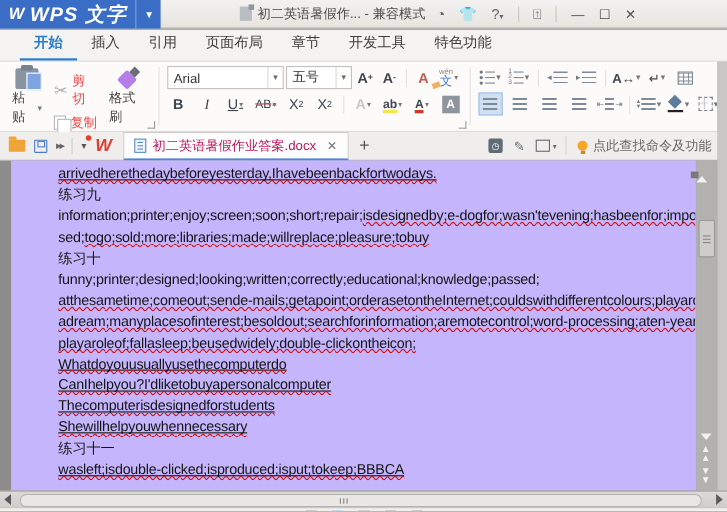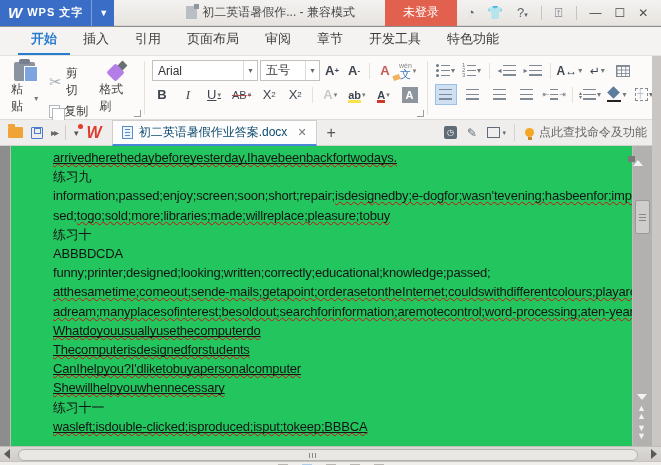--- a/index.html
+++ b/index.html
@@ -4,21 +4,21 @@
 <style>
   * { margin:0; padding:0; box-sizing:border-box; }
   html,body { width:661px; height:465px; overflow:hidden; }
   body { font-family:"Liberation Sans","DejaVu Sans",sans-serif; position:relative; background:#8d8d8d; font-size:12px; color:#3b3b3b; }
 
   
   .titlebar { position:absolute; left:0; top:0; width:661px; height:26px;
     background:linear-gradient(#f3f2f0,#e7e4e0); border-bottom:1px solid #d8d5d1; display:flex; align-items:center; }
   .wps-btn { height:26px; background:#3a6ec6; color:#fff; display:flex; align-items:center; padding:0 6px 0 8px; cursor:pointer; }
   .wps-logo { font-weight:bold; font-size:15px; margin-right:5px; font-style:italic; }
-  .wps-btn .app-label { font-size:11px; font-weight:bold; letter-spacing:1px; }
+  .wps-btn .app-label { font-size:18px; font-weight:bold; letter-spacing:1px;font-style:italic; }
   .wps-dd { margin-left:8px; padding-left:7px; border-left:1px solid rgba(255,255,255,.35); font-size:9px; height:26px; display:flex; align-items:center; }
   .doc-title { display:flex; align-items:center; margin-left:72px; color:#4a4a4a; font-size:12px; }
   .tb-docic { width:11px; height:13px; background:#b9bec4; position:relative; margin-right:5px; }
   .tb-docic:after { content:""; position:absolute; right:-2px; top:-2px; width:5px; height:5px; background:#8f969d; }
   .login-btn { margin-left:30px; height:26px; min-width:72px; background:#e2604e; color:#fff; display:flex; align-items:center; justify-content:center; font-size:12px; cursor:pointer; }
   .tb-icons { display:flex; align-items:center; margin-left:10px; gap:13px; color:#5d6океan4; }
   .tb-ic { color:#5d646c; font-size:13px; line-height:1; cursor:pointer; }
   .tb-sep { width:1px; height:14px; background:#c8c5c1; }
   .win-ctrl { font-size:12px; color:#4c4c4c; cursor:pointer; }
 
@@ -36,21 +36,21 @@
   .bigbtn { display:flex; flex-direction:column; align-items:center; justify-content:space-between; padding:2px 5px; cursor:pointer; }
   .bigbtn .lbl { font-size:12px; color:#444; display:flex; align-items:center; gap:0; }
   .ddmark { font-size:8px; color:#777; }
 
   .ic-paste { width:21px; height:25px; background:#8a93a0; border-radius:2px; position:relative; }
   .ic-paste:before { content:""; position:absolute; left:5px; top:-3px; width:11px; height:5px; background:#768090; border-radius:2px; }
   .ic-paste:after { content:""; position:absolute; right:-3px; bottom:-1px; width:12px; height:14px; background:#7ea4e0; border:1px solid #fff; }
 
   .stackcol { display:flex; flex-direction:column; justify-content:space-between; padding:3px 2px; }
   .smallbtn { display:flex; align-items:center; gap:4px; font-size:12px; color:#9aa0a8; padding:2px 4px; cursor:pointer; }
-  .smallbtn .t { color:#404040; }
+  .smallbtn .t { color:#ef4444; }
   .ic-cut { font-size:15px; color:#a9aeb5; }
   .ic-copy { width:11px; height:13px; border:1px solid #b3b8be; background:#fff; position:relative; }
   .ic-copy:after { content:""; position:absolute; left:2px; top:2px; width:11px; height:13px; border:1px solid #b3b8be; background:#fff; }
   .ic-painter { width:22px; height:22px; position:relative; }
   .ic-painter .head { position:absolute; left:3px; top:4px; width:13px; height:13px; background:#b57de8; transform:rotate(45deg); border-radius:2px; }
   .ic-painter .tip { position:absolute; left:13px; top:0px; width:7px; height:7px; background:#6b6f75; transform:rotate(45deg); }
 
   .fontgrp { display:flex; flex-direction:column; gap:3px; padding:4px 6px 2px; }
   .frow { display:flex; align-items:center; gap:2px; }
   .combo { height:21px; border:1px solid #c3c1be; background:#fff; display:flex; align-items:center; font-size:12px; color:#333; }
@@ -102,35 +102,35 @@
   .ic-save { width:12px; height:12px; border:1.5px solid #4a7bd0; border-radius:1px; position:relative; cursor:pointer; }
   .ic-save:before { content:""; position:absolute; left:2px; top:0; width:5px; height:4px; border:1px solid #4a7bd0; }
   .ic-more2 { color:#666; font-size:10px; letter-spacing:-2px; cursor:pointer; }
   .qa-sep { width:1px; height:15px; background:#cfccc8; }
   .qa-dd { position:relative; font-size:9px; color:#555; cursor:pointer; }
   .qa-dd .dot { position:absolute; right:-4px; top:-4px; width:5px; height:5px; border-radius:50%; background:#e23c2b; }
   .wlogo { color:#e03b2f; font-weight:bold; font-size:16px; font-style:italic; cursor:pointer; }
   .doctab { height:26px; margin-left:4px; background:#fdfdfd; border:1px solid #d2cfcb; border-bottom:2px solid #4a86d8; display:flex; align-items:center; gap:6px; padding:0 9px; cursor:pointer; }
   .doctab .pg { width:11px; height:13px; border:1px solid #5a8cc8; background:#eef4fb; position:relative; }
   .doctab .pg:after { content:""; position:absolute; left:2px; top:2px; width:5px; height:1px; background:#5a8cc8; box-shadow:0 3px 0 #5a8cc8, 0 6px 0 #5a8cc8; }
-  .doctab .tname { font-size:12px; color:#0c4a6e; }
+  .doctab .tname { font-size:12px; color:#be185d; }
   .tclose { color:#777; font-size:11px; cursor:pointer; margin-left:4px; }
   .newtab { margin-left:10px; color:#555; font-size:16px; cursor:pointer; }
   .tr-right { margin-left:auto; display:flex; align-items:center; gap:10px; padding-right:14px; }
   .mini-sq { width:13px; height:13px; background:#5f6b76; border-radius:2px; color:#fff; font-size:8px; display:flex; align-items:center; justify-content:center; cursor:pointer; }
   .mini-pen { color:#5f6b76; font-size:12px; cursor:pointer; }
   .mini-win { width:13px; height:11px; border:1px solid #5f6b76; position:relative; cursor:pointer; }
   .mini-win:after { content:"▾"; position:absolute; right:-7px; top:1px; font-size:7px; color:#5f6b76; }
   .hint { display:flex; align-items:center; gap:5px; color:#666; font-size:12px; border-left:1px solid #d6d3cf; padding-left:10px; margin-left:4px; cursor:pointer; }
   .bulb { width:9px; height:9px; border-radius:50%; background:#f5a623; position:relative; }
   .bulb:after { content:""; position:absolute; left:2.5px; bottom:-3px; width:4px; height:3px; background:#c98a2e; }
 
   
   .workspace { position:absolute; left:0; top:146px; width:661px; height:300px; background:#8d8d8d; overflow:hidden; }
-  .page { position:absolute; left:10px; top:-6px; width:623px; height:312px; background:#22c55e; border-left:1px solid #bdbdbd; border-right:1px solid #bdbdbd; overflow:hidden; }
+  .page { position:absolute; left:10px; top:-6px; width:623px; height:312px; background:#c4b5fd; border-left:1px solid #bdbdbd; border-right:1px solid #bdbdbd; overflow:hidden; }
   .pagetext { position:absolute; left:42px; top:8px; right:18px; }
   .ln { font-size:13px; line-height:19.2px; color:#141414; white-space:nowrap; letter-spacing:-0.2px; }
   .ln.u { text-decoration:underline; text-decoration-thickness:1px; }
   .wv { text-decoration-line:underline; text-decoration-style:wavy; text-decoration-color:#cc1111; text-decoration-thickness:1px; text-decoration-skip-ink:none; }
   .ln.u .wv { text-decoration-line:underline; }
 
   
   .vscroll { position:absolute; right:9px; top:146px; width:19px; height:300px; background:#b3b1af; }
   .vs-ic { margin:4px auto 2px; width:13px; height:10px; background:#8f8d8b; position:relative; cursor:pointer; }
   .vs-ic:after { content:""; position:absolute; right:-2px; bottom:-2px; width:7px; height:6px; background:#7c7a78; }
@@ -162,40 +162,38 @@
 <div class="titlebar">
   <div class="wps-btn">
     <span class="wps-logo">W</span>
     <span class="app-label">WPS 文字</span>
     <span class="wps-dd">▼</span>
   </div>
   <div class="doc-title">
     <span class="tb-docic"></span>
     <span>初二英语暑假作... - 兼容模式</span>
   </div>
-  <div class="login-btn">未登录</div>
   <div class="tb-icons">
     <span class="tb-ic">◔</span>
     <span class="tb-ic">👕</span>
     <span class="tb-ic">?<span style="font-size:7px">▾</span></span>
     <span class="tb-sep"></span>
     <span class="tb-ic">⍐</span>
     <span class="tb-sep"></span>
     <span class="win-ctrl">—</span>
     <span class="win-ctrl">☐</span>
     <span class="win-ctrl">✕</span>
   </div>
 </div>
 
 <div class="menubar">
   <span class="mtab active">开始</span>
   <span class="mtab">插入</span>
   <span class="mtab">引用</span>
   <span class="mtab">页面布局</span>
-  <span class="mtab">审阅</span>
   <span class="mtab">章节</span>
   <span class="mtab">开发工具</span>
   <span class="mtab">特色功能</span>
 </div>
 
 <div class="ribbon">
 
   <div class="rgroup">
     <div class="bigbtn">
       <span class="ic-paste"></span>
@@ -423,30 +421,30 @@
       <span>点此查找命令及功能</span>
     </span>
   </div>
 </div>
 
 <div class="workspace">
   <div class="page">
     <div class="pagetext">
       <div class="ln u"><span></span><span class="wv">arrivedherethedaybeforeyesterday,Ihavebeenbackfortwodays.</span></div>
       <div class="ln"><span>练习九</span><span class="wv"></span></div>
-      <div class="ln"><span>information;passed;enjoy;screen;soon;short;repair;</span><span class="wv">isdesignedby;e-dogfor;wasn'tevening;hasbeenfor;important;u</span></div>
+      <div class="ln"><span>information;printer;enjoy;screen;soon;short;repair;</span><span class="wv">isdesignedby;e-dogfor;wasn'tevening;hasbeenfor;important;u</span></div>
       <div class="ln"><span>sed;</span><span class="wv">togo;sold;more;libraries;made;willreplace;pleasure;tobuy</span></div>
       <div class="ln"><span>练习十</span><span class="wv"></span></div>
-      <div class="ln"><span>ABBBDCDA</span><span class="wv"></span></div>
       <div class="ln"><span>funny;printer;designed;looking;written;correctly;educational;knowledge;passed;</span><span class="wv"></span></div>
       <div class="ln"><span></span><span class="wv">atthesametime;comeout;sende-mails;getapoint;orderasetontheInternet;couldswithdifferentcolours;playarole;have</span></div>
       <div class="ln"><span></span><span class="wv">adream;manyplacesofinterest;besoldout;searchforinformation;aremotecontrol;word-processing;aten-year-oldboy;</span></div>
+      <div class="ln"><span></span><span class="wv">playaroleof;fallasleep;beusedwidely;double-clickontheicon;</span></div>
       <div class="ln u"><span></span><span class="wv">Whatdoyouusuallyusethecomputerdo</span></div>
+      <div class="ln u"><span></span><span class="wv">CanIhelpyou?I'dliketobuyapersonalcomputer</span></div>
       <div class="ln u"><span></span><span class="wv">Thecomputerisdesignedforstudents</span></div>
-      <div class="ln u"><span></span><span class="wv">CanIhelpyou?I'dliketobuyapersonalcomputer</span></div>
       <div class="ln u"><span></span><span class="wv">Shewillhelpyouwhennecessary</span></div>
       <div class="ln"><span>练习十一</span><span class="wv"></span></div>
       <div class="ln u"><span></span><span class="wv">wasleft;isdouble-clicked;isproduced;isput;tokeep;BBBCA</span></div>
     </div>
   </div>
 
 </div>
 
 <div class="right-strip"></div>
 <div class="vscroll">

